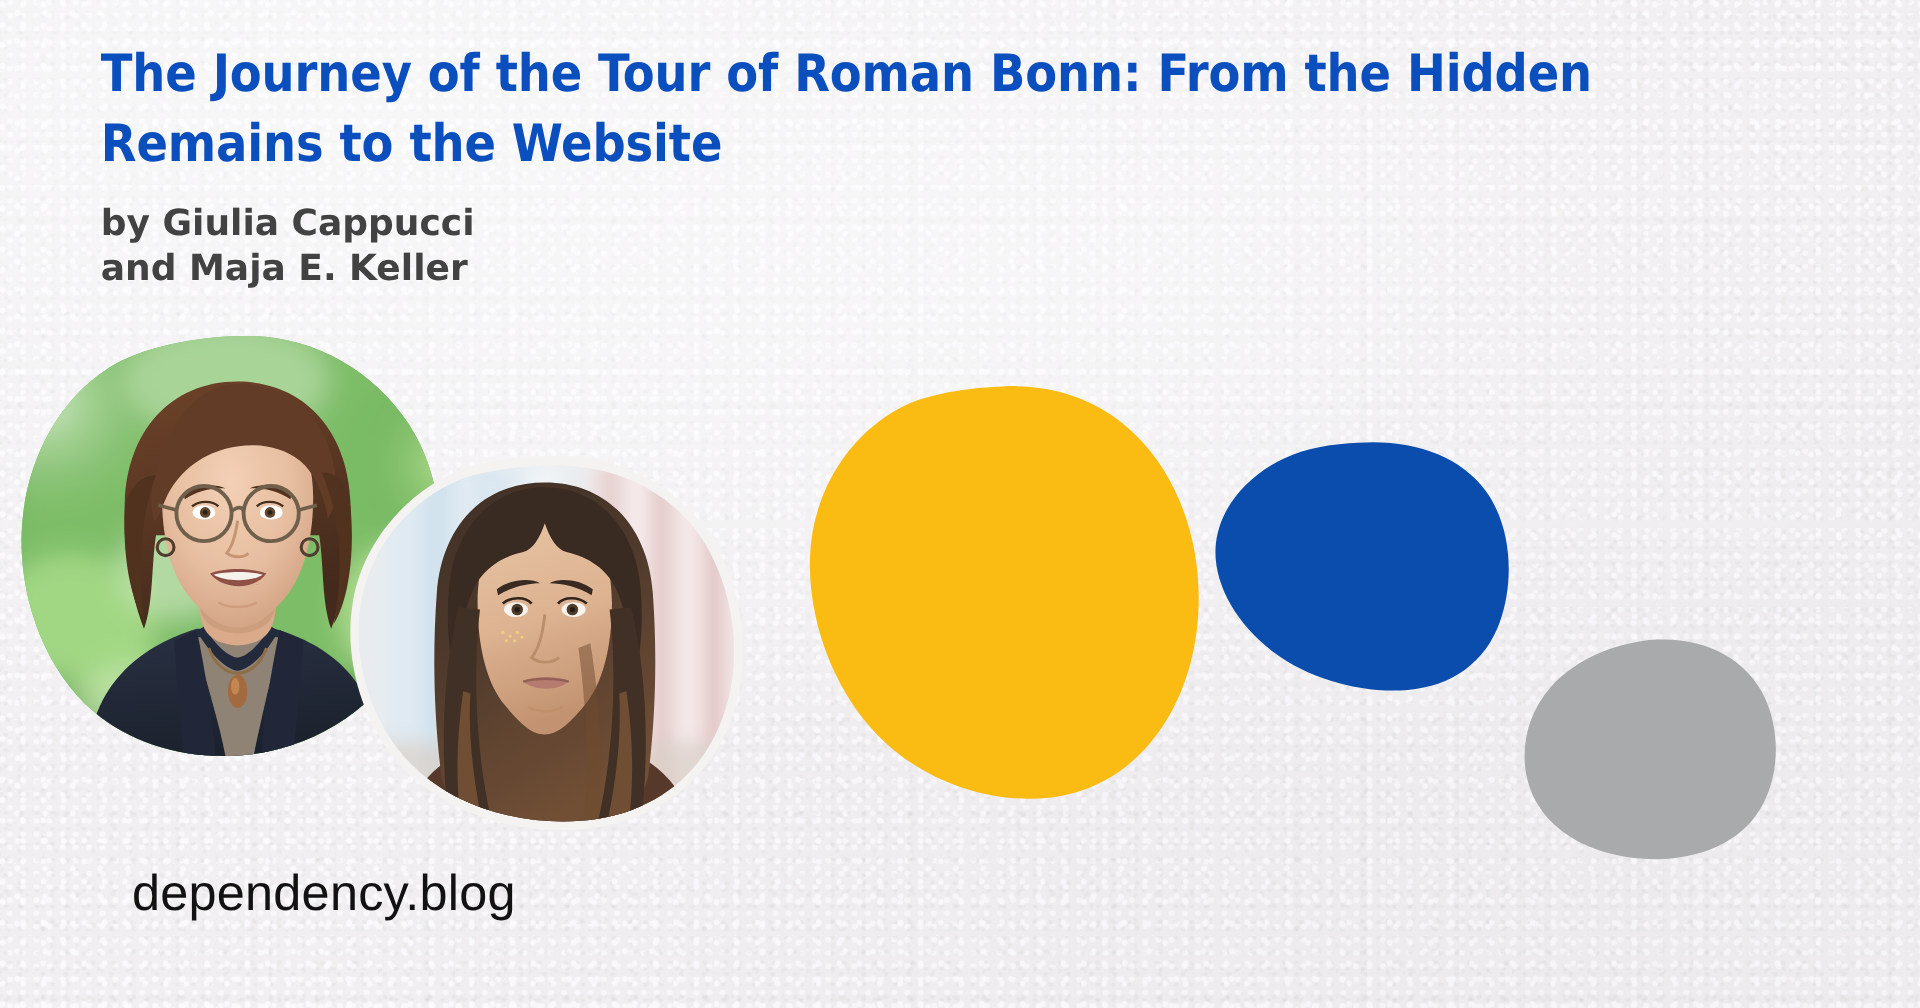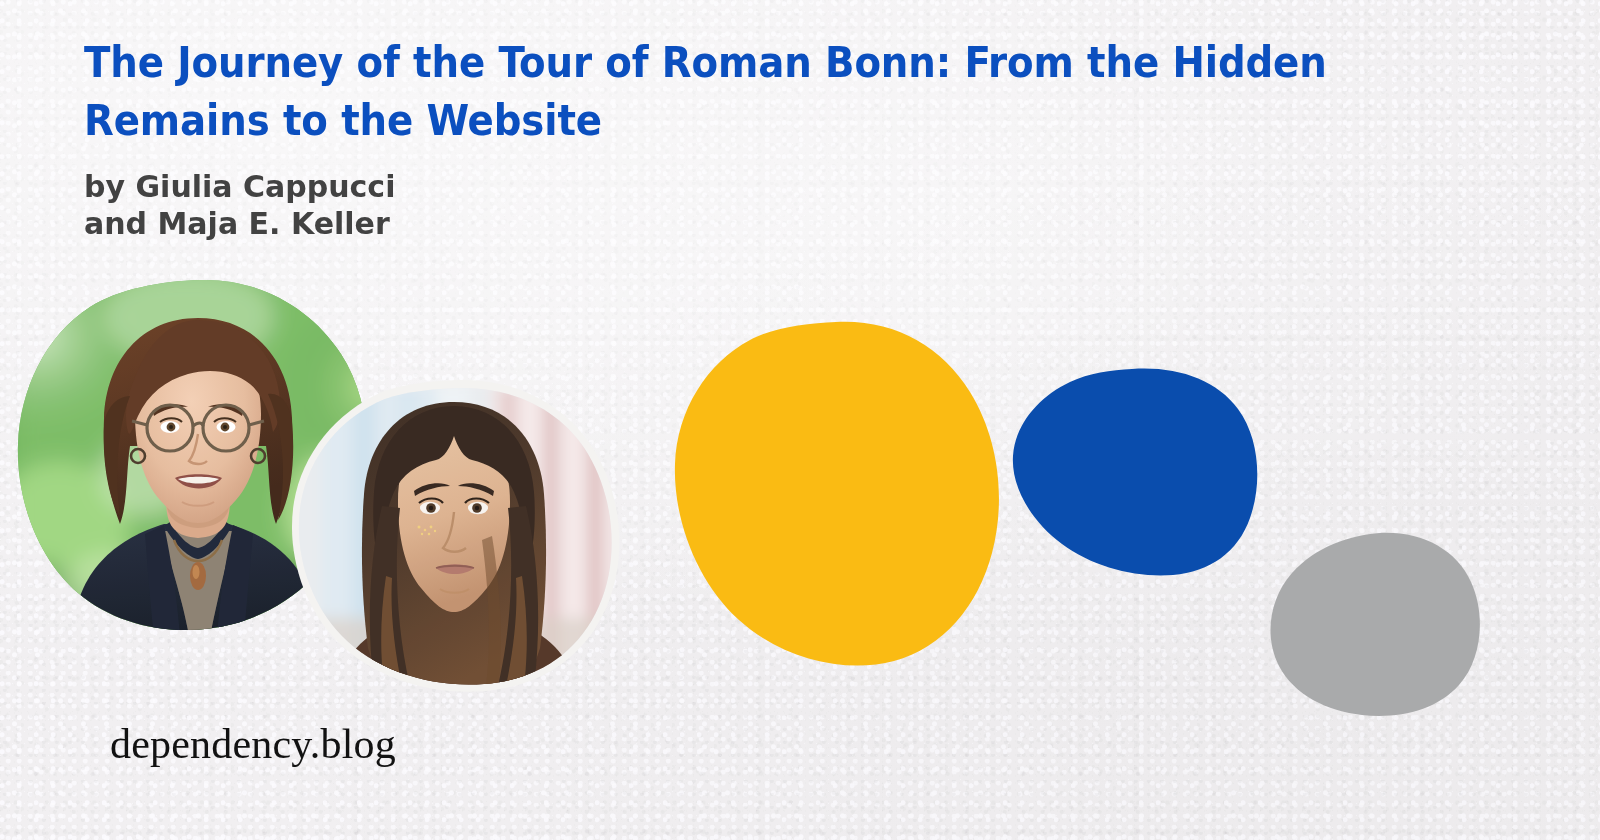--- a/index.html
+++ b/index.html
@@ -78,21 +78,21 @@
     line-height: 37px;
     font-weight: 700;
     color: #424242;
     white-space: pre-line;
   }
   #footer-brand {
     position: absolute;
     left: 110px;
     top: 718px;
     margin: 0;
-    font-family: Liberation Serif, serif;
+    font-family: Liberation Sans, sans-serif;
     font-size: 42px;
     line-height: 52px;
     font-weight: 400;
     color: #121212;
     letter-spacing: 0.2px;
   }
 
   
   .blob {
     position: absolute;

